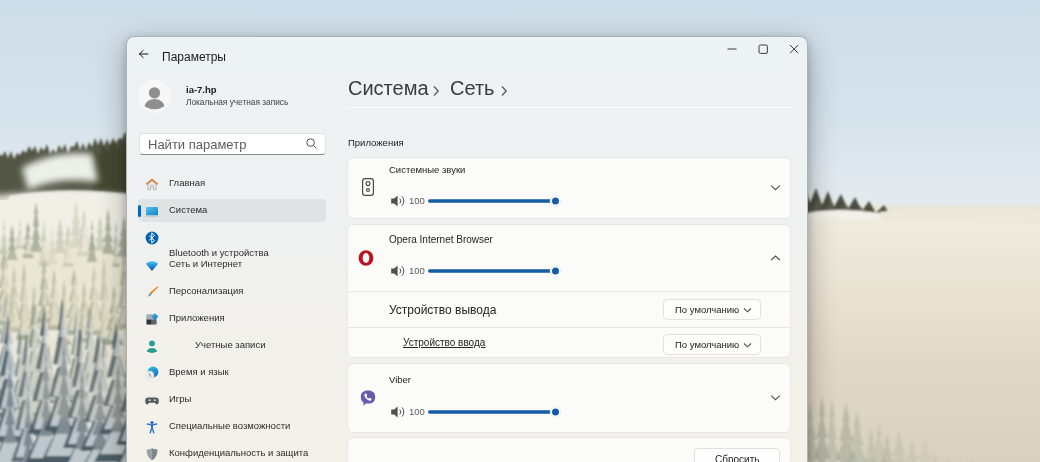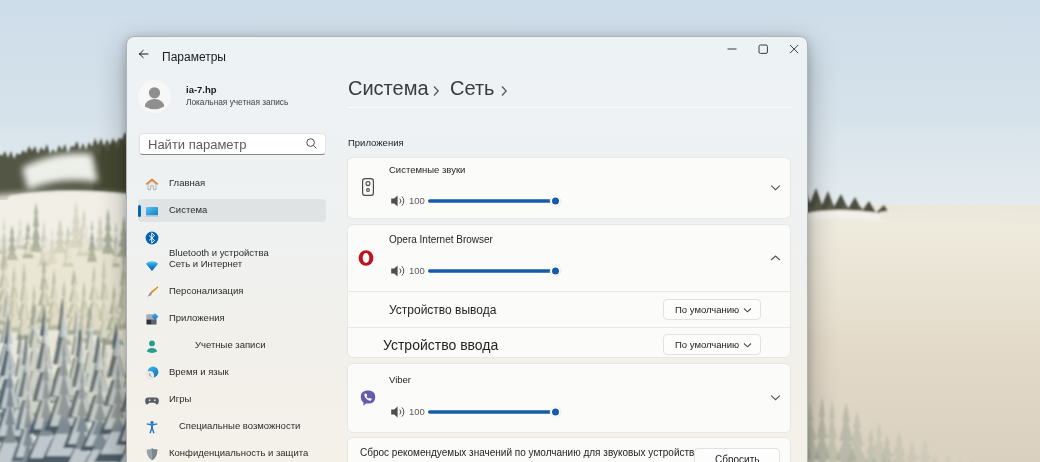--- a/index.html
+++ b/index.html
@@ -290,21 +290,21 @@
         <circle cx="8" cy="6" r="5.4" fill="url(#gtime)"></circle>
         <circle cx="4.8" cy="9.4" r="4.3" fill="#ebe9e7"></circle>
         <path d="M4.8,7.2 L4.8,9.6 L6.6,10.4" stroke="#8d8d8d" stroke-width="0.9" fill="none"></path>
       </svg><div class="abs txt" style="left:42px;top:328.5px;font-size:9.5px;color:#2b2b2b;">Время и язык</div><svg class="abs" style="left:18px;top:356px" width="14" height="14" viewBox="0 0 14 14">
         <path d="M3.4,4.6 h7.2 a3.3,3.3 0 0 1 3.2,3.6 c-0.1,1.8 -0.7,3.2 -1.9,3.2 c-1,0 -1.5,-0.8 -2.1,-1.6 h-5.6 c-0.6,0.8 -1.1,1.6 -2.1,1.6 c-1.2,0 -1.8,-1.4 -1.9,-3.2 a3.3,3.3 0 0 1 3.2,-3.6 Z" fill="#585d64"></path>
         <circle cx="4.6" cy="7.2" r="0.9" fill="#e8eaec"></circle>
         <circle cx="9.8" cy="7.2" r="0.9" fill="#e8eaec"></circle>
       </svg><div class="abs txt" style="left:42px;top:355.5px;font-size:9.5px;color:#2b2b2b;">Игры</div><svg class="abs" style="left:18px;top:383px" width="14" height="14" viewBox="0 0 14 14">
         <circle cx="7" cy="2.6" r="1.7" fill="#2a73c4"></circle>
         <path d="M1.6,4.4 L6,5.4 L6,8.2 L4.4,13 L5.8,13.4 L7,9.6 L8.2,13.4 L9.6,13 L8,8.2 L8,5.4 L12.4,4.4 L12.1,3.2 L7,4.2 L1.9,3.2 Z" fill="#2a73c4"></path>
-      </svg><div class="abs txt" style="left:42px;top:382.5px;font-size:9.5px;color:#2b2b2b;margin-left:10px;">Специальные возможности</div><svg class="abs" style="left:18px;top:410px" width="14" height="14" viewBox="0 0 14 14">
+      </svg><div class="abs txt" style="left:42px;top:382.5px;font-size:9.5px;color:#2b2b2b;">Специальные возможности</div><svg class="abs" style="left:18px;top:410px" width="14" height="14" viewBox="0 0 14 14">
         <path d="M7,1.2 C8.8,2.2 10.8,2.6 12.4,2.6 C12.4,7.8 10.6,11.4 7,13.2 C3.4,11.4 1.6,7.8 1.6,2.6 C3.2,2.6 5.2,2.2 7,1.2 Z" fill="#9aa1a8"></path>
         <path d="M7,1.2 C8.8,2.2 10.8,2.6 12.4,2.6 C12.4,7.8 10.6,11.4 7,13.2 Z" fill="#7d858d"></path>
       </svg><div class="abs txt" style="left:42px;top:409.5px;font-size:9.5px;color:#2b2b2b;">Конфиденциальность и защита</div></div>
 
   <div class="abs txt" style="left:221px;top:40px;font-size:20px;color:#3b3b3b;">Система</div>
   <svg class="abs" style="left:305px;top:48px" width="8" height="12" viewBox="0 0 8 12">
       <path d="M2,1.5 L6.2,6 L2,10.5" stroke="#5a5a5a" stroke-width="1.3" fill="none"></path>
     </svg>
   <div class="abs txt" style="left:323px;top:40px;font-size:20px;color:#3b3b3b;">Сеть</div>
   <svg class="abs" style="left:373px;top:48px" width="8" height="12" viewBox="0 0 8 12">
@@ -350,21 +350,21 @@
           <path d="M13.8,6.6 a3.4,3.4 0 0 1 0,4.8 M15.9,4.4 a6.4,6.4 0 0 1 0,9.2"></path>
         </g>
         <text x="23" y="12.4" font-size="9.5" fill="#5a5a5a" font-family="Liberation Sans">100</text>
         <rect x="42" y="7.3" width="130" height="3.4" rx="1.7" fill="#155ba6"></rect>
         <circle cx="169.5" cy="9" r="5.6" fill="#ffffff"></circle>
         <circle cx="169.5" cy="9" r="5.3" fill="none" stroke="#e4e4e4" stroke-width="0.7"></circle>
         <circle cx="169.5" cy="9" r="3.5" fill="#155ba6"></circle>
       </svg>
     </div>
   <div class="abs txt" style="left:262px;top:265.5px;font-size:12px;color:#242424;">Устройство вывода</div>
-  <div class="abs txt" style="left:256px;top:299.5px;font-size:14px;color:#242424;">Устройство ввода</div>
+  <div class="abs txt" style="left:276px;top:299.5px;font-size:10px;color:#242424;text-decoration:underline;">Устройство ввода</div>
   <div class="abs" style="top: 262px; left: 536px;">
       <div style="width:98px;height:21px;background:#fdfdfc;border:1px solid #e3e2df;border-radius:4px;position:relative;">
         <div class="txt" style="position:absolute;left:11px;top:3.5px;font-size:9.5px;color:#1d1d1d;">По умолчанию</div>
         <svg style="position:absolute;right:8px;top:7px" width="9" height="7" viewBox="0 0 9 7">
           <path d="M1,1.5 L4.5,4.8 L8,1.5" stroke="#4e4e4e" stroke-width="1.1" fill="none"></path>
         </svg>
       </div>
     </div>
   <div class="abs" style="top: 297px; left: 536px;">
       <div style="width:98px;height:21px;background:#fdfdfc;border:1px solid #e3e2df;border-radius:4px;position:relative;">
@@ -389,21 +389,20 @@
         </g>
         <text x="23" y="12.4" font-size="9.5" fill="#5a5a5a" font-family="Liberation Sans">100</text>
         <rect x="42" y="7.3" width="130" height="3.4" rx="1.7" fill="#155ba6"></rect>
         <circle cx="169.5" cy="9" r="5.6" fill="#ffffff"></circle>
         <circle cx="169.5" cy="9" r="5.3" fill="none" stroke="#e4e4e4" stroke-width="0.7"></circle>
         <circle cx="169.5" cy="9" r="3.5" fill="#155ba6"></circle>
       </svg>
     </div>
 
   <div class="abs" style="left:220px;top:400px;width:444px;height:49px;background:#fbfbfa;border:1px solid #e8e7e4;border-radius:6px;"></div>
-  <div class="abs txt" style="left:233px;top:410px;font-size:10px;color:#242424;">Сброс рекомендуемых значений по умолчанию для звуковых устройств</div>
   <div class="abs" style="left:567px;top:411px;width:86px;height:26px;background:#fdfdfd;border:1px solid #e2e1de;border-radius:4px;"></div>
   <div class="abs txt" style="left:588px;top:417px;font-size:10px;color:#1c1c1c;">Сбросить</div>
 
   <svg class="abs" style="left:643px;top:147px" width="11" height="8" viewBox="0 0 11 8">
       <path d="M1.2,1.6 L5.5,5.6 L9.8,1.6" stroke="#565656" stroke-width="1.2" fill="none"></path>
     </svg>
   <svg class="abs" style="left:643px;top:217px" width="11" height="8" viewBox="0 0 11 8">
       <path d="M1.2,6 L5.5,2 L9.8,6" stroke="#565656" stroke-width="1.2" fill="none"></path>
     </svg>
   <svg class="abs" style="left:643px;top:357px" width="11" height="8" viewBox="0 0 11 8">

